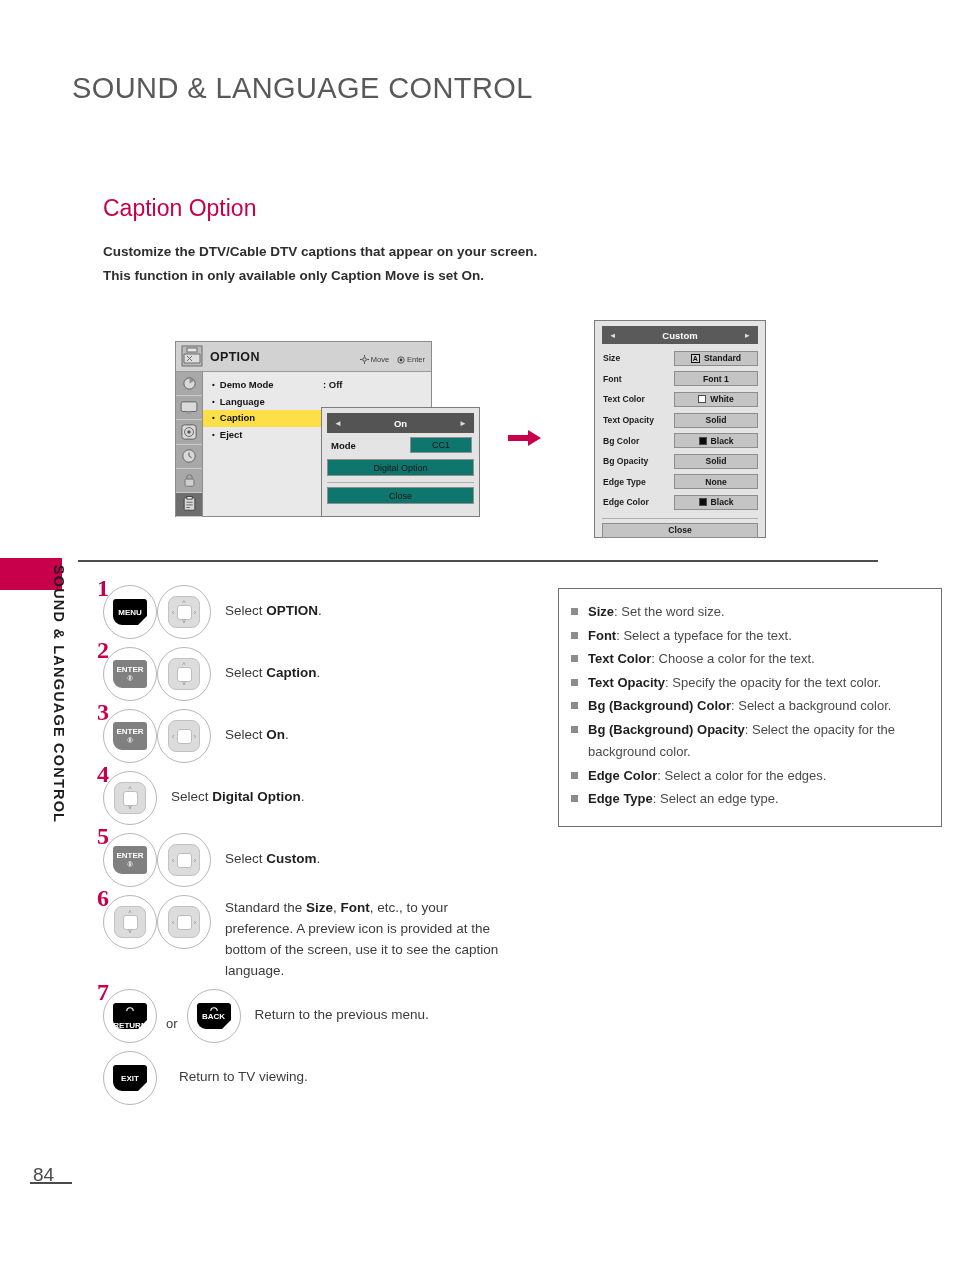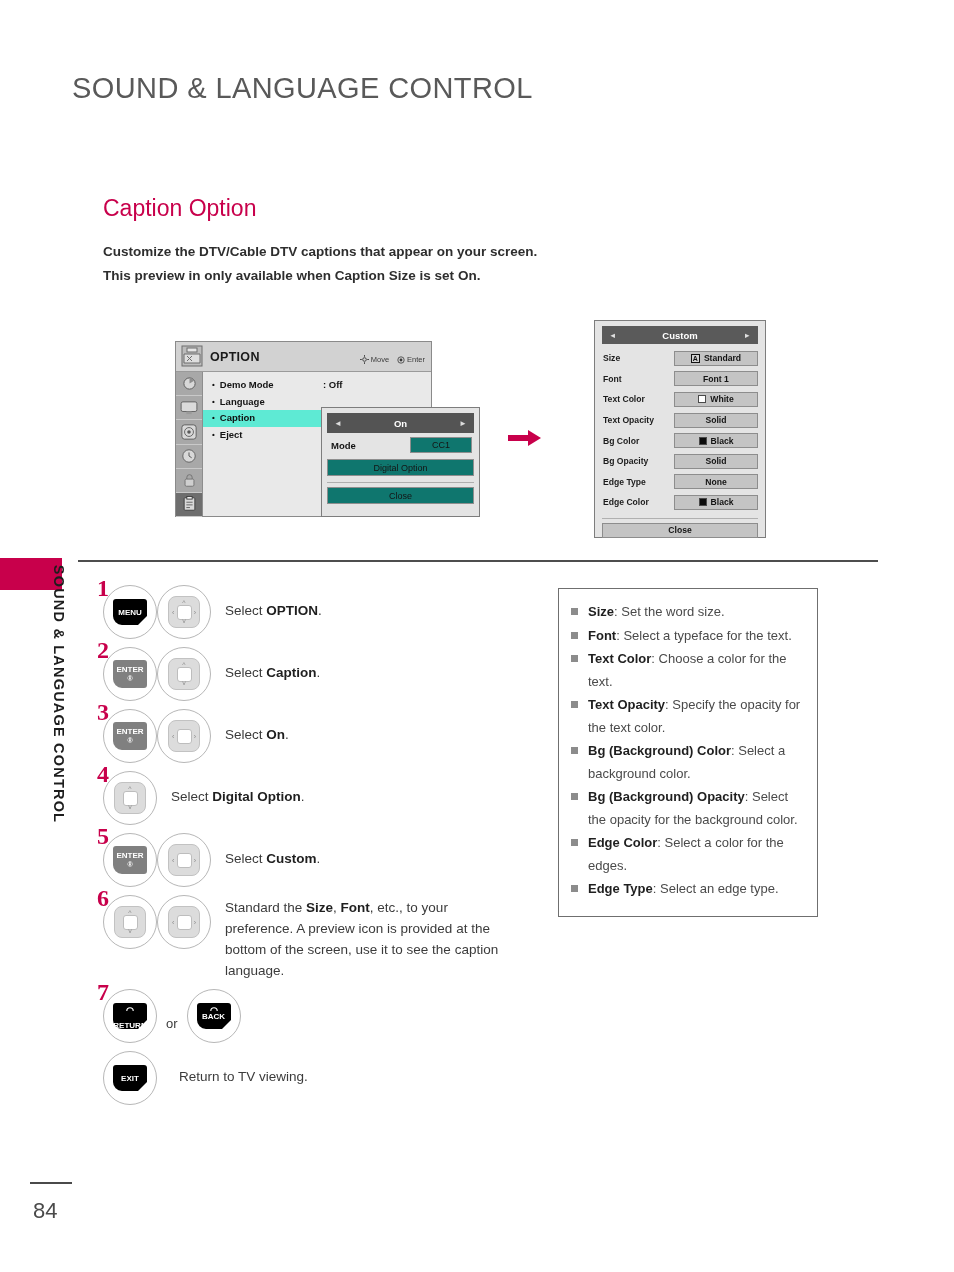--- a/index.html
+++ b/index.html
@@ -47,22 +47,22 @@
     color: #1d1d1d;
     white-space: nowrap;
   }
 
   
   .page-num-rule {
     position: absolute; left: 30px; top: 1182px;
     width: 42px; height: 2px; background: #4a4a4a;
   }
   .page-num {
-    position: absolute; left: 33px; top: 1198px;
-    font-size: 22px; color: #4a4a4a;
+    position: absolute; left: 33px; top: 1164px;
+    font-size: 19px; color: #4a4a4a;
   }
 
   
   .divider {
     position: absolute; left: 78px; top: 560px;
     width: 800px; height: 1.6px; background: #4d4d4d;
   }
 
   
   .osd-option {
@@ -106,21 +106,21 @@
   }
   .osd-iconbar .ic.sel { background: #6e6e6e; }
   .osd-items { flex: 1; position: relative; padding-top: 5px; }
   .osd-row {
     position: relative; height: 16.5px; line-height: 16.5px;
     padding-left: 9px; color: #141414; font-weight: 700;
     font-size: 9.5px;
   }
   .osd-row .dot { margin-right: 5px; font-size: 8px; vertical-align: 1px; }
   .osd-row .val { position: absolute; left: 120px; }
-  .osd-row.sel { background: #5eead4; color: #101010; }
+  .osd-row.sel { background: #fde047; color: #101010; }
 
   
   .osd-popup {
     position: absolute; left: 321px; top: 407px;
     width: 159px; height: 110px;
     background: #e4e4e4; border: 1px solid #7d7d7d;
     padding: 5px;
   }
   .pop-head {
     position: relative; height: 20px; background: #545454;
@@ -245,21 +245,21 @@
     margin-left: 14px; padding-top: 15px;
     font-size: 13.5px; color: #3b3b3b; line-height: 21px;
   }
   .step-text.multi { padding-top: 2px; }
   .step-text b { font-weight: 700; color: #1f1f1f; }
   .or-word { align-self: center; font-size: 13px; color: #3b3b3b; margin: 0 9px; padding-top: 15px; }
 
   
   .defs {
     position: absolute; left: 558px; top: 588px;
-    width: 260px;
+    width: 384px;
     border: 1px solid #6f6f6f;
     padding: 12px 14px 14px 12px;
   }
   .def-item {
     position: relative; padding-left: 17px;
     font-size: 13px; line-height: 22.5px; color: #4a4a4a;
     margin-bottom: 1px;
   }
   .def-item .bullet {
     position: absolute; left: 0; top: 7px;
@@ -270,21 +270,21 @@
 </head>
 <body>
 
 <div class="page">
 
   <div class="page-title">SOUND &amp; LANGUAGE CONTROL</div>
 
   <div class="section-heading">Caption Option</div>
   <div class="intro">
     <div>Customize the DTV/Cable DTV captions that appear on your screen.</div>
-    <div><span>This preview in only available when </span><b>Caption</b><span> Size is set </span><b>On</b><span>.</span></div>
+    <div><span>This function in only available only </span><b>Caption</b><span> Move is set </span><b>On</b><span>.</span></div>
   </div>
 
   <div class="pink-tab"></div>
   <div class="vert-label">SOUND &amp; LANGUAGE CONTROL</div>
 
   <div class="page-num-rule"></div>
   <div class="page-num">84</div>
 
   <div class="divider"></div>
 
@@ -574,20 +574,21 @@
       </span>
       <span class="or-word">or</span>
       <span class="btn-circle">
         <span class="key curve">
           <svg width="8" height="6" viewBox="0 0 10 7" style="position:absolute;top:3px;left:13px">
               <path d="M1 6 A4 4 0 0 1 9 6" fill="none" stroke="#fff" stroke-width="1.4"></path>
             </svg>
           <span style="">BACK</span>
         </span>
       </span>
+      <span class="step-text">Return to the previous menu.</span>
     </div>
 
     <div class="step">
       <span class="btn-circle">
         <span class="key curve">
           <span>EXIT</span>
         </span>
       </span>
       <span class="step-text" style="margin-left:22px">Return to TV viewing.</span>
     </div>

